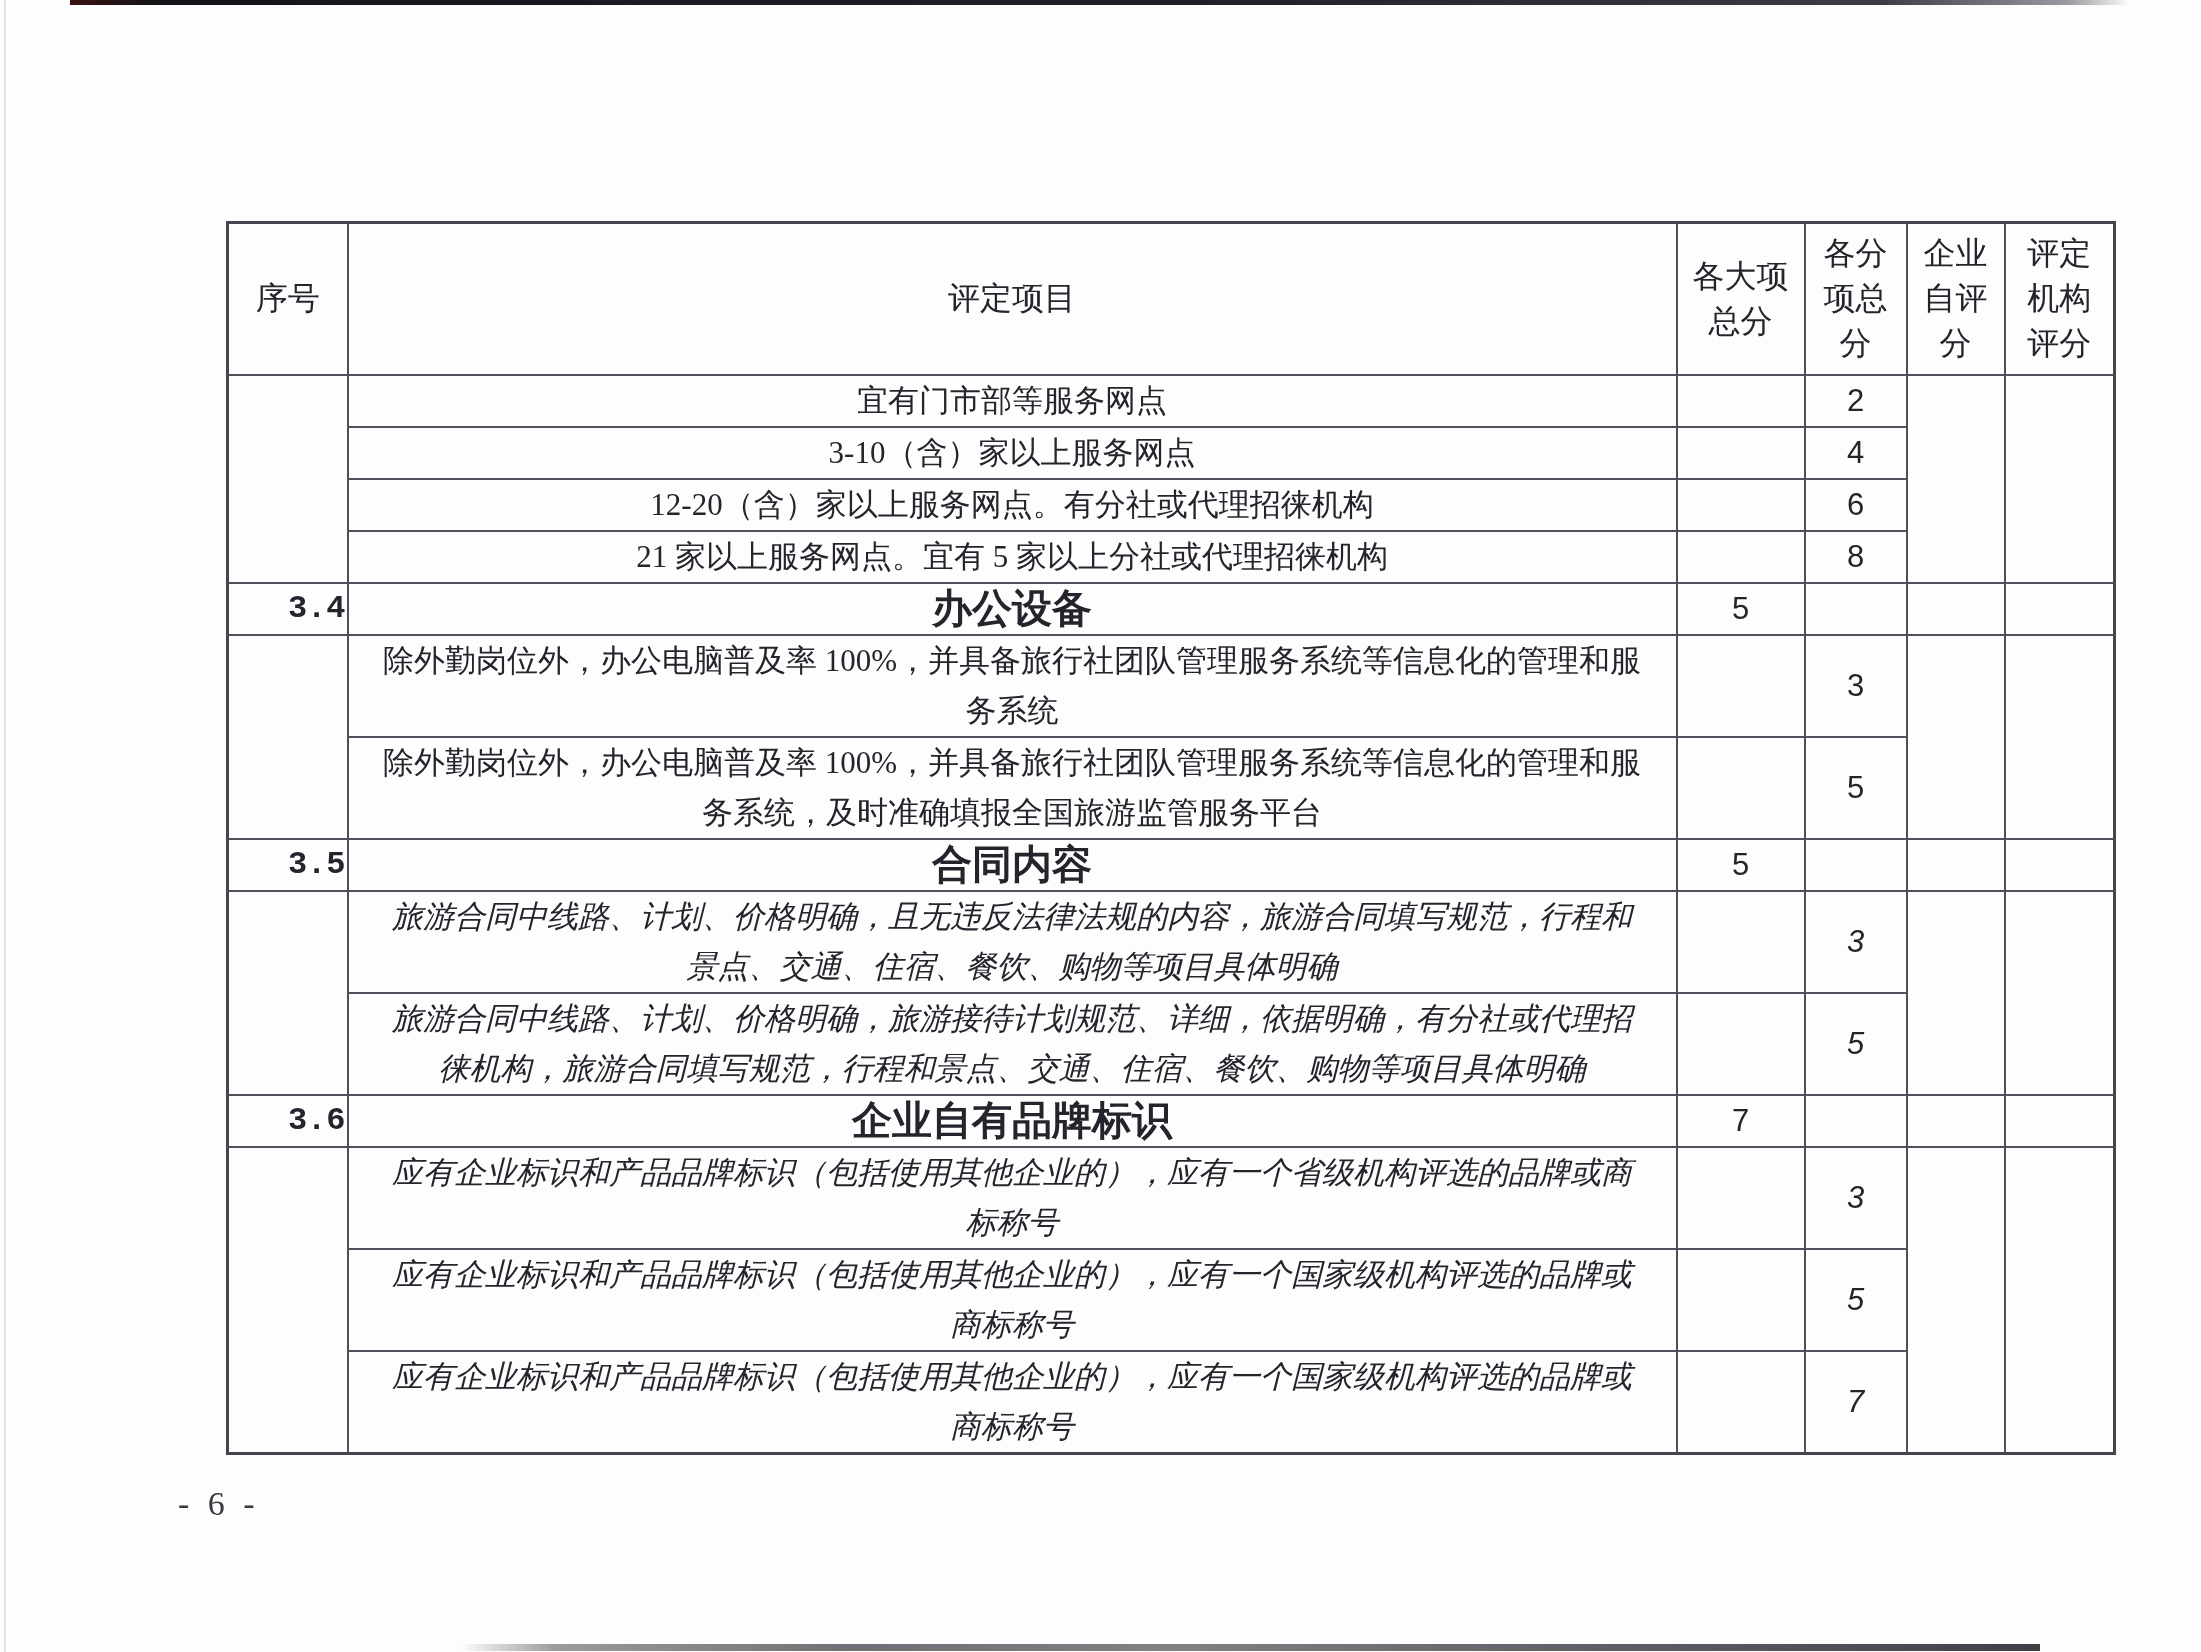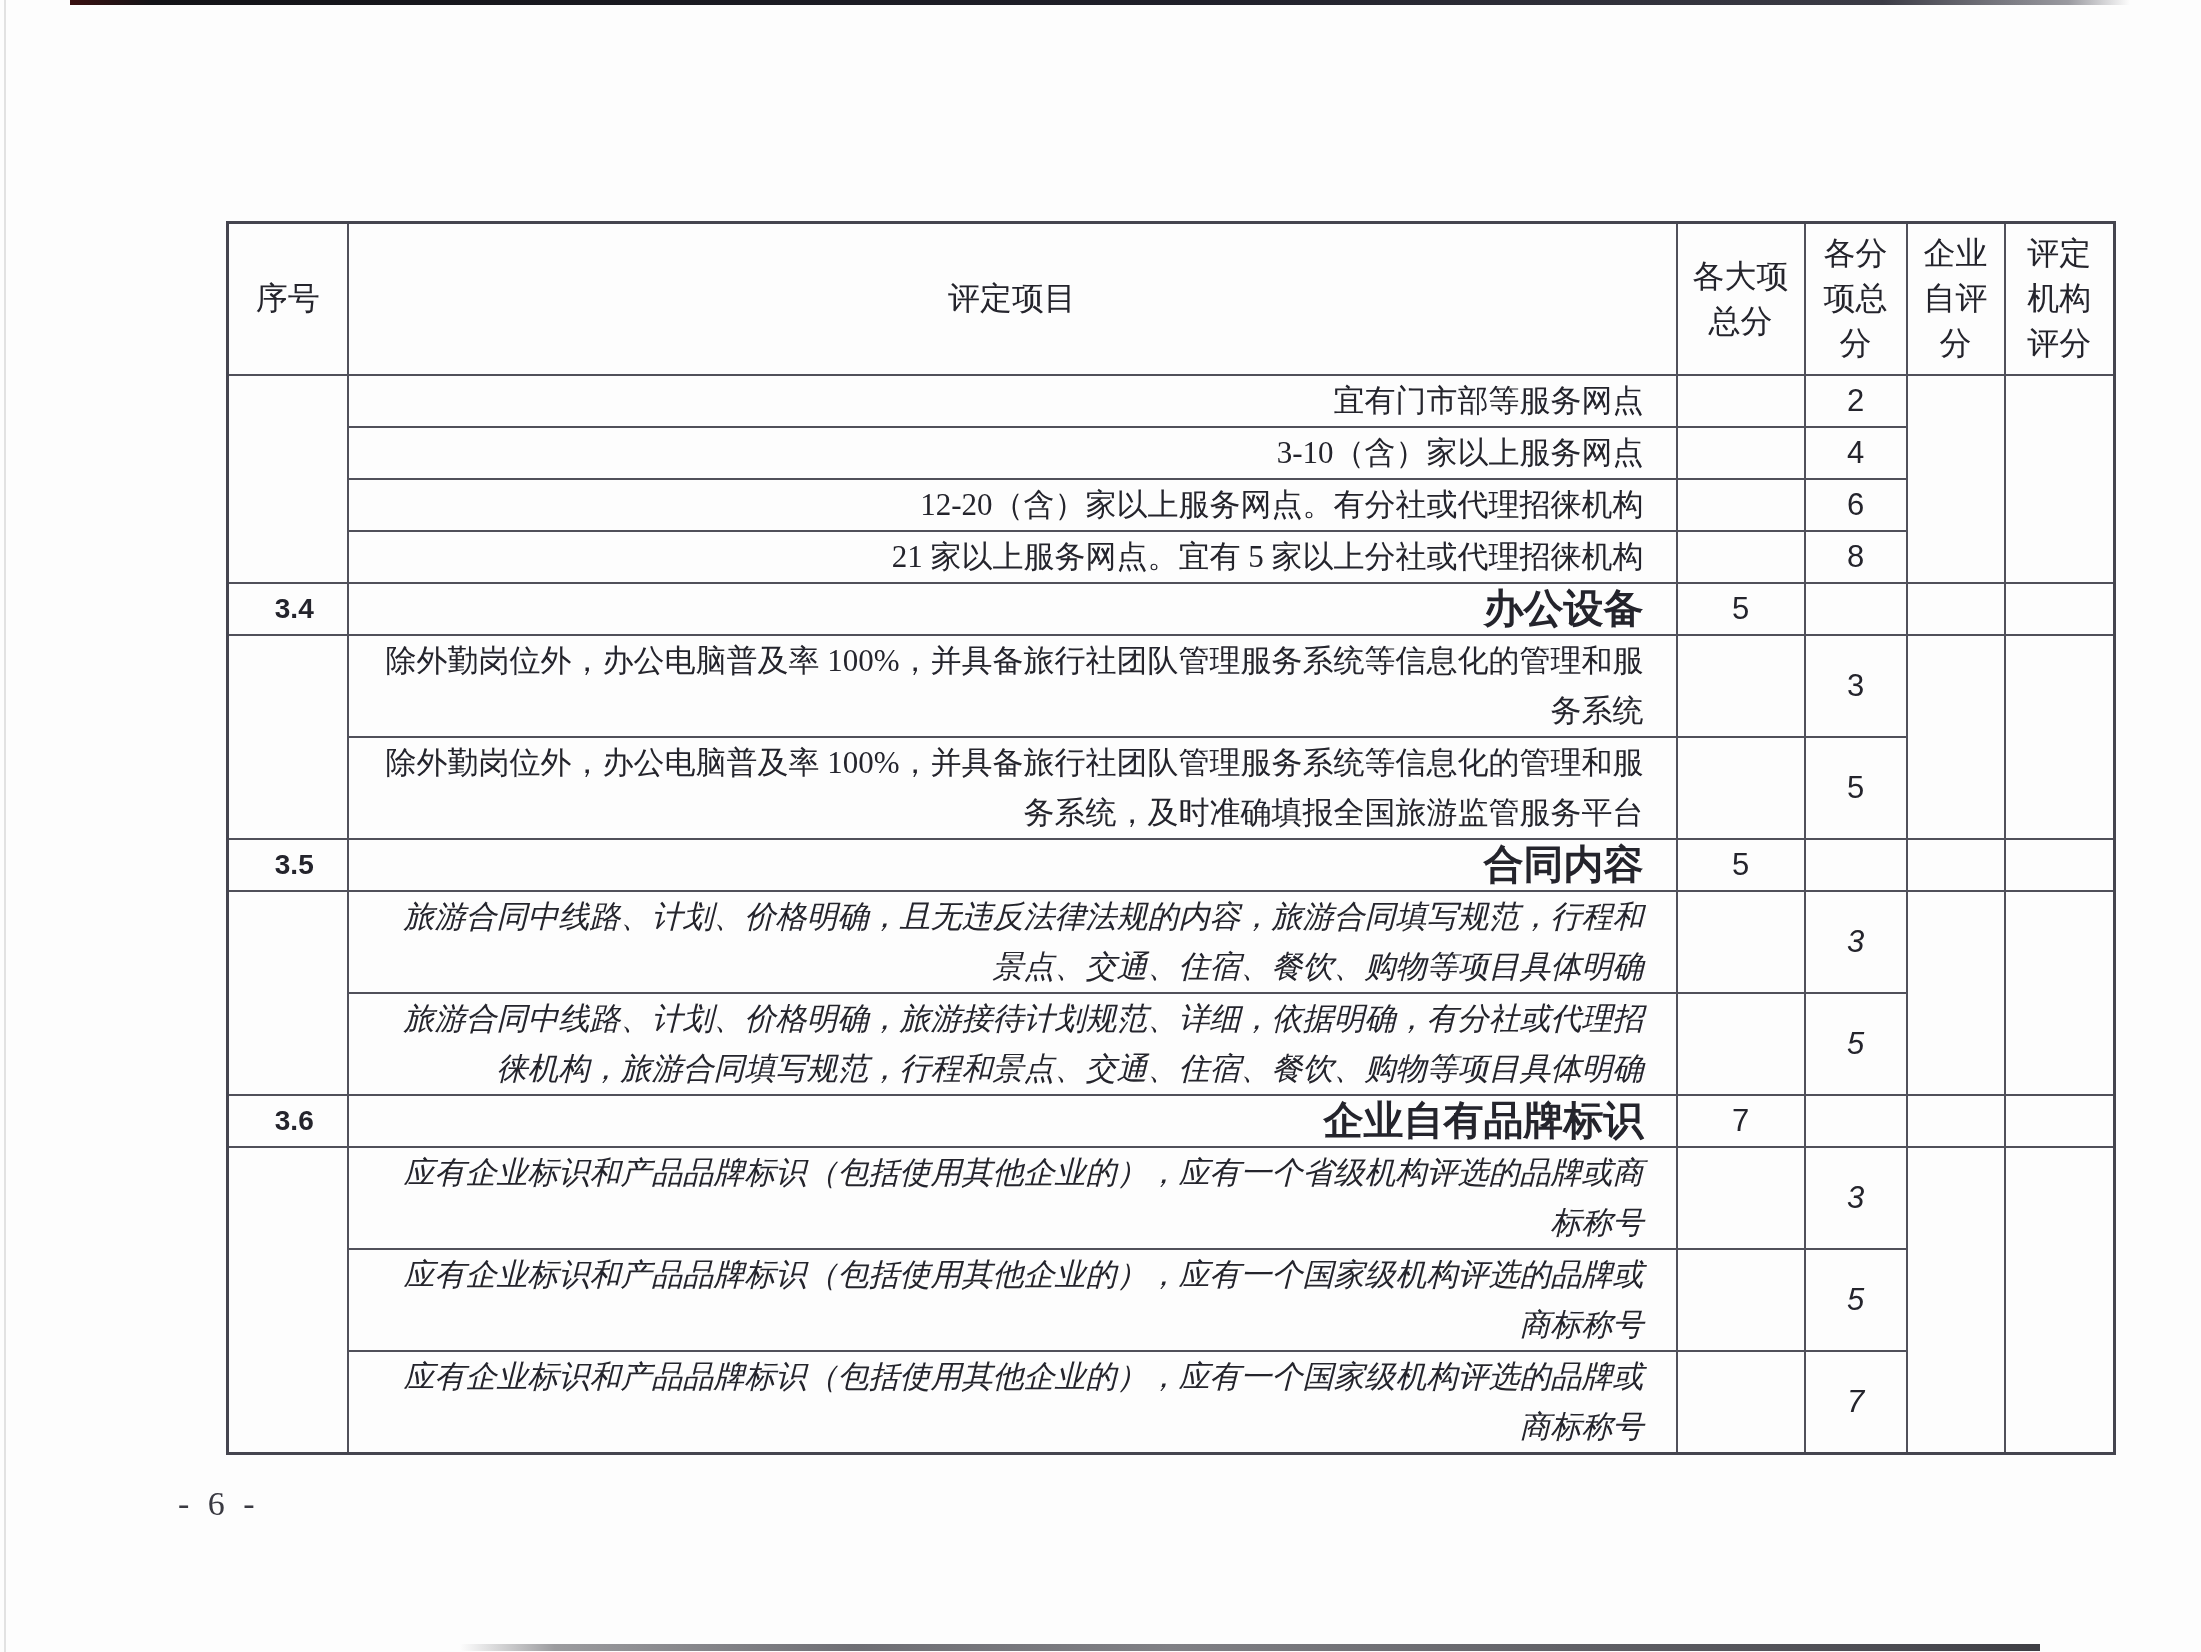--- a/index.html
+++ b/index.html
@@ -62,32 +62,32 @@
   .h51  { height: 51px; }
   .h50  { height: 50px; }
   .h52  { height: 52px; }
   .h101 { height: 101px; }
   .h102 { height: 102px; font-style: italic; }
 
   td.item {
     font-size: 31px;
     line-height: 50px;
     padding: 0 32px;
-    text-align: right;
+    text-align: center;
   }
   td.title {
     font-weight: bold;
     font-size: 40px;
   }
   td.seq-id {
-    font-family: Liberation Sans, sans-serif;
+    font-family: Liberation Mono, monospace;
     font-weight: bold;
-    font-size: 28px;
+    font-size: 32px;
     padding-left: 14px;
-    text-align: center;
+    text-align: right;
   }
   td.num {
     font-family: "Liberation Sans", sans-serif;
     font-size: 31px;
     text-align: center;
     padding: 0;
   }
   td.blank { padding: 0; }
 
   .page-number {

